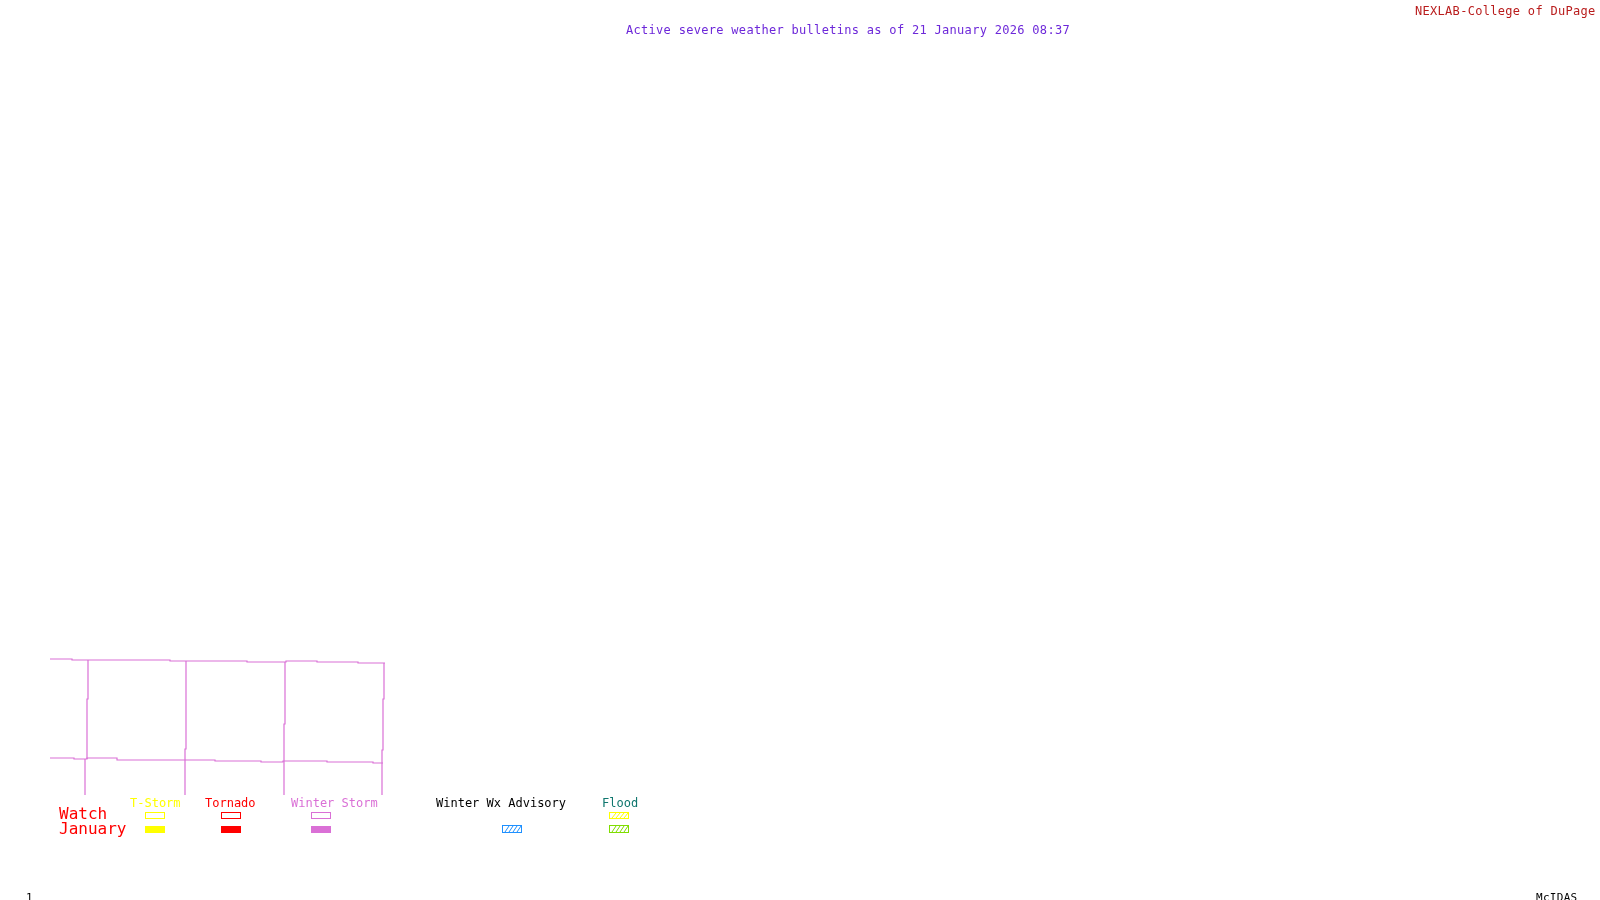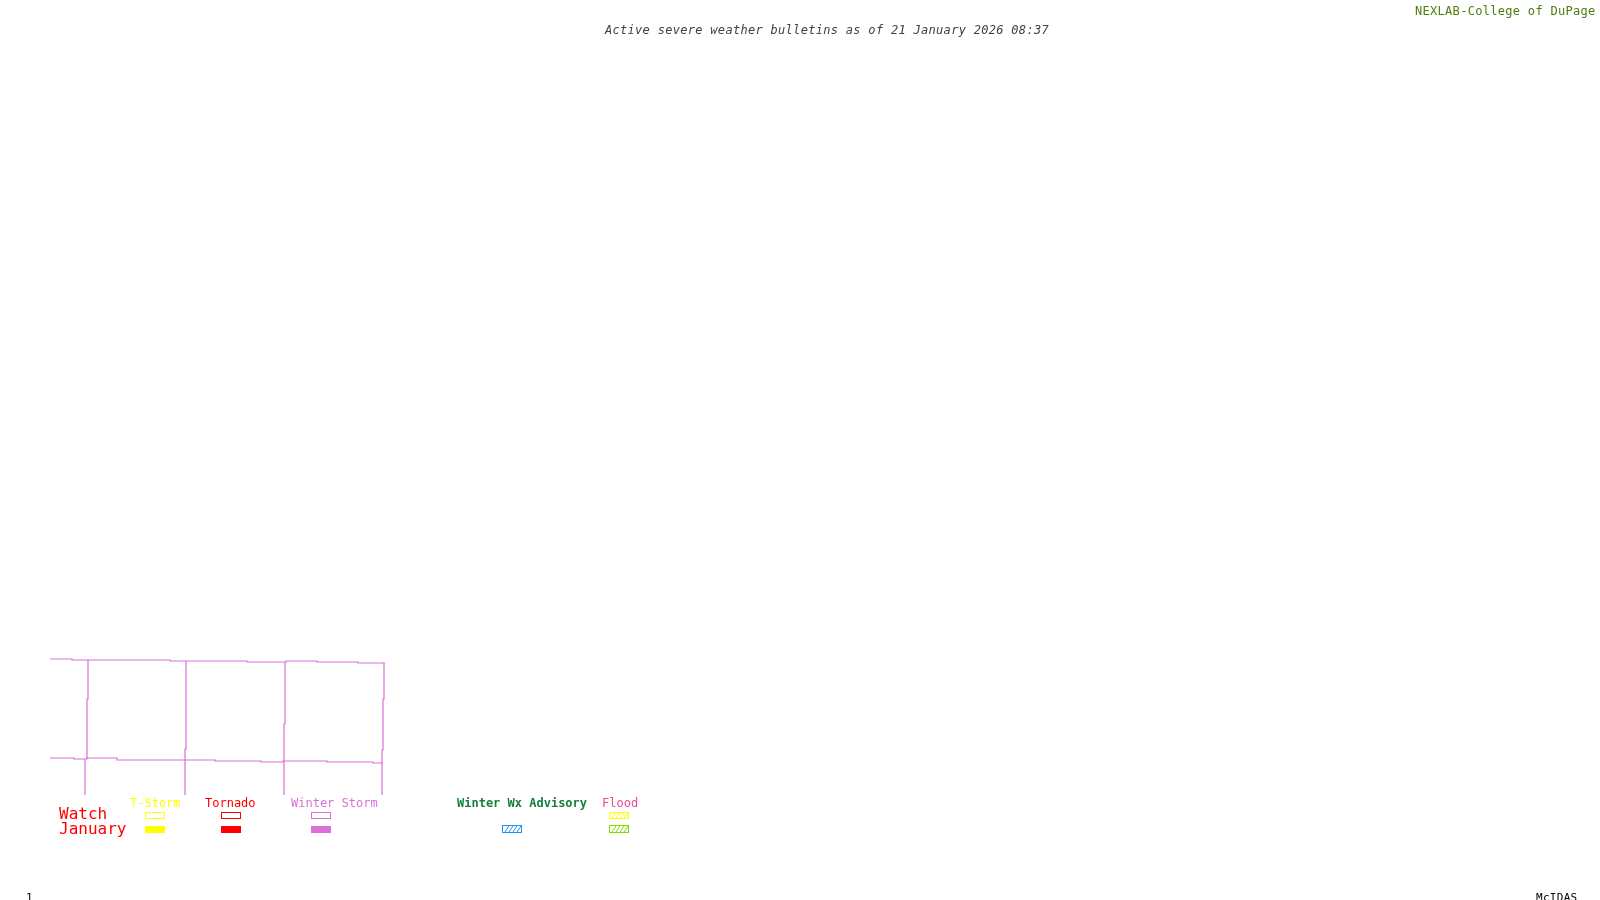--- a/index.html
+++ b/index.html
@@ -1,20 +1,20 @@
 <!DOCTYPE html>
 <html><head>
   <meta charset="utf-8">
   <style>
     html, body { margin: 0; padding: 0; background: #ffffff; }
     body { width: 1600px; height: 900px; position: relative; overflow: hidden;
            font-family: "DejaVu Sans Mono", monospace; }
     .txt { position: absolute; white-space: nowrap; font-size: 12px; line-height: 12px; letter-spacing: 0.3px; }
-    #title { left: 605px; top: 24px; color: #404040; font-style: italic; }
-    #credit { left: 1415px; top: 5px; color: #4d7c0f; }
+    #title { left: 626px; top: 24px; color: #6d28d9; }
+    #credit { left: 1415px; top: 5px; color: #b91c1c; }
     #frame-num { left: 26px; top: 892px; color: #000000; font-size: 11px; }
     #mcidas { left: 1536px; top: 892px; color: #000000; font-size: 11px; }
     #map { position: absolute; left: 0; top: 0; width: 1600px; height: 900px; }
     .legend-label { position: absolute; font-size: 12px; line-height: 12px; white-space: nowrap; }
     .row-label { position: absolute; font-size: 16px; line-height: 12px; color: #ff0000; }
     .swatch { position: absolute; width: 20px; height: 7px; box-sizing: border-box; }
     .swatch.watch { background: transparent; border: 1px solid; }
     .swatch.warning { border: none; }
     .swatch svg { position: absolute; left: 0; top: 0; }
   </style>
@@ -42,22 +42,22 @@
   </g>
 </svg>
 
 <div>
   <div class="row-label" style="left:59px;top:808px;">Watch</div>
   <div class="row-label" style="left:59px;top:823px;">January</div>
 
   <div class="legend-label" style="left:130px;top:797px;color:#ffff00;">T-Storm</div>
   <div class="legend-label" style="left:205px;top:797px;color:#ff0000;">Tornado</div>
   <div class="legend-label" style="left:291px;top:797px;color:#da70d6;">Winter Storm</div>
-  <div class="legend-label" style="left:457px;top:797px;color:#15803d;font-weight:bold;">Winter Wx Advisory</div>
-  <div class="legend-label" style="left:602px;top:797px;color:#ec4899;">Flood</div>
+  <div class="legend-label" style="left:436px;top:797px;color:#000000;">Winter Wx Advisory</div>
+  <div class="legend-label" style="left:602px;top:797px;color:#0f766e;">Flood</div>
 
   <div class="swatch watch" style="left:145px;top:812px;border-color:#ffff00;"></div>
   <div class="swatch watch" style="left:221px;top:812px;border-color:#ff0000;"></div>
   <div class="swatch watch" style="left:311px;top:812px;border-color:#da70d6;"></div>
   <div class="swatch" style="left:609px;top:812px;">
     <svg width="20" height="7">
         <rect x="0.5" y="0.5" width="19" height="6" fill="none" stroke="#ffff00"></rect>
         <path d="M3 6 L7 1 M7 6 L11 1 M11 6 L15 1 M15 6 L19 1" stroke="#ffff00" stroke-width="1"></path>
       </svg>
   </div>

